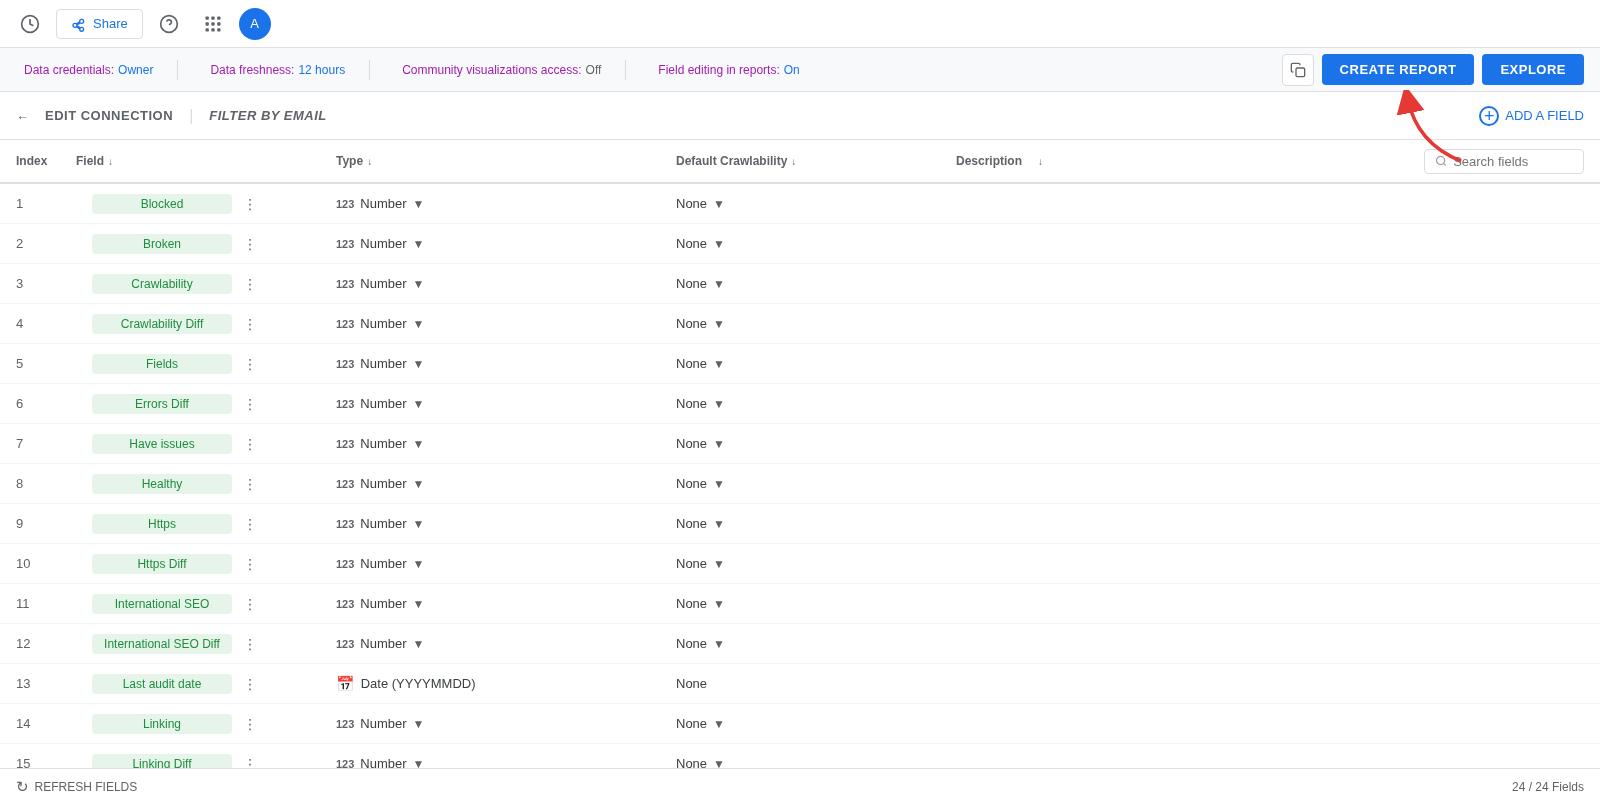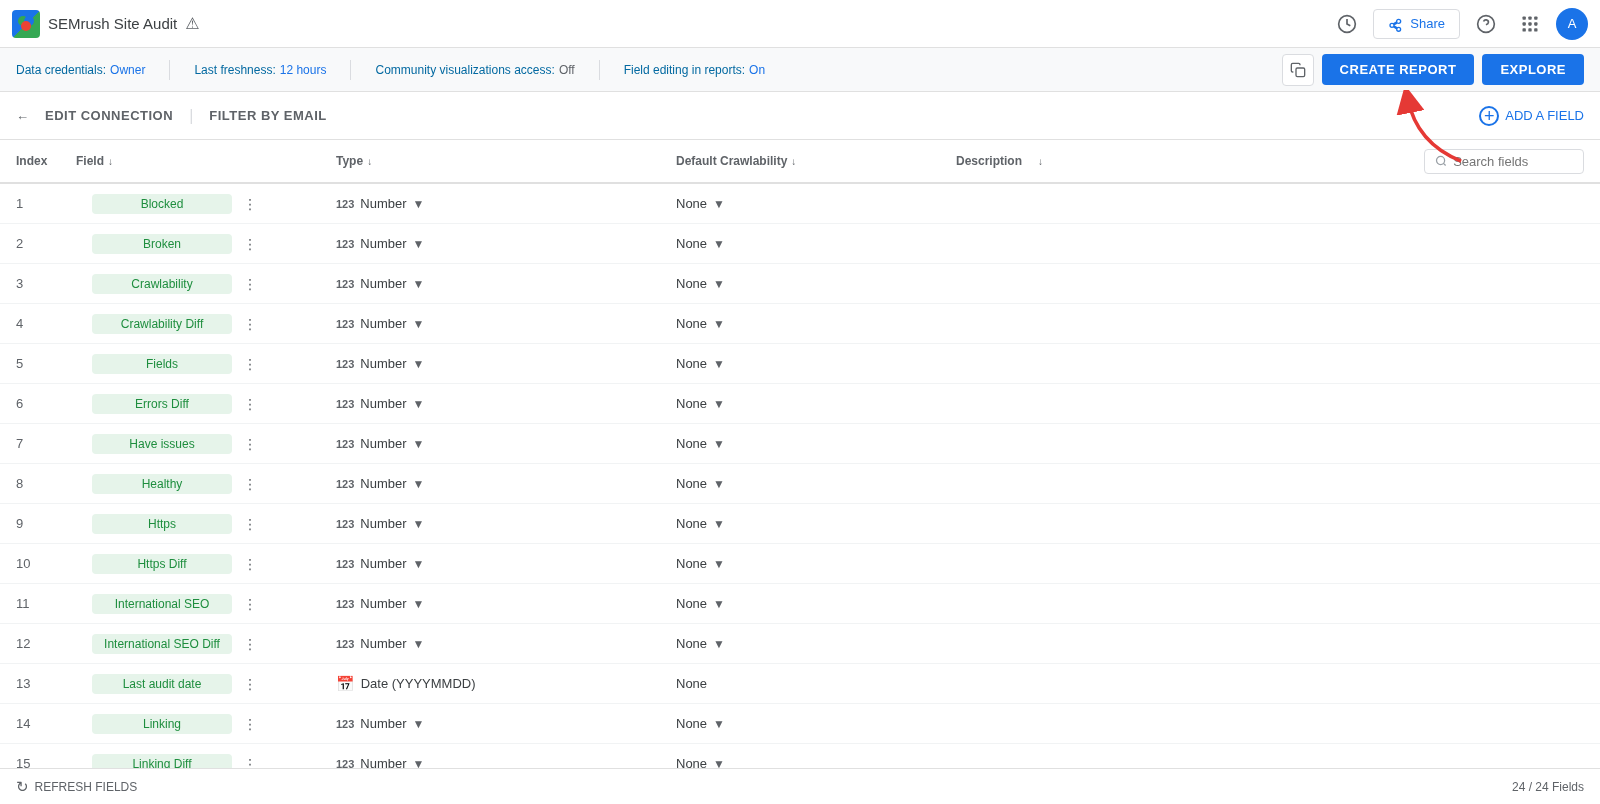--- a/index.html
+++ b/index.html
@@ -49,21 +49,21 @@
       background: #f8f9fa;
       border-bottom: 1px solid #e0e0e0;
       display: flex; align-items: center;
       padding: 0 16px;
       justify-content: space-between;
       font-size: 12px;
       color: #5f6368;
     }
     .info-bar-left { display: flex; align-items: center; gap: 24px; }
     .info-item { display: flex; align-items: center; gap: 4px; }
-    .info-label { color: #0369a1; }
+    .info-label { color: #a21caf; margin-left: 8px; }
     .info-value-blue { color: #1a73e8; font-weight: 500; }
     .info-value-off { color: #5f6368; }
     .info-bar-right { display: flex; align-items: center; gap: 8px; }
     .copy-btn {
       width: 32px; height: 32px; border-radius: 4px;
       border: 1px solid #dadce0; background: white; cursor: pointer;
       display: flex; align-items: center; justify-content: center;
       color: #5f6368; font-size: 16px;
     }
     .create-report-btn {
@@ -89,21 +89,21 @@
     }
     .toolbar-left { display: flex; align-items: center; gap: 16px; }
     .back-btn {
       display: flex; align-items: center; gap: 4px;
       background: none; border: none; cursor: pointer;
       color: #5f6368; font-size: 13px;
     }
     .toolbar-sep { color: #dadce0; font-size: 16px; }
     .filter-btn {
       background: none; border: none; cursor: pointer;
-      color: #5f6368; font-size: 13px; font-weight: 500;
+      color: #5f6368; font-size: 13px; font-weight: 500; font-style: italic;
     }
     .add-field-btn {
       display: flex; align-items: center; gap: 6px;
       background: none; border: none; cursor: pointer;
       color: #1a73e8; font-size: 13px; font-weight: 500;
     }
 
     
     .arrow-container {
       position: absolute;
@@ -207,31 +207,20 @@
       color: #5f6368; font-size: 12px;
     }
 
     
     .vsep { width: 1px; height: 20px; background: #dadce0; }
   </style>
 </head>
 <body>
 
 <div class="top-nav">
-  <div class="top-nav-left">
-    <div class="logo-icon">
-      <svg width="20" height="20" viewBox="0 0 20 20">
-        <circle cx="7" cy="7" r="5" fill="#34a853"></circle>
-        <circle cx="13" cy="7" r="5" fill="#1a73e8"></circle>
-        <circle cx="10" cy="12" r="5" fill="#ea4335"></circle>
-      </svg>
-    </div>
-    <span class="app-title">SEMrush Site Audit</span>
-    <span style="color:#5f6368; font-size:16px;">⚠</span>
-  </div>
   <div class="top-nav-right">
     <button class="nav-icon-btn">
       <svg width="20" height="20" viewBox="0 0 24 24" fill="none" stroke="#5f6368" stroke-width="2">
         <circle cx="12" cy="12" r="10"></circle>
         <polyline points="12,6 12,12 16,14"></polyline>
       </svg>
     </button>
     <button class="share-btn">
       <svg width="16" height="16" viewBox="0 0 24 24" fill="none" stroke="#1a73e8" stroke-width="2">
         <path d="M16 11c1.66 0 2.99-1.34 2.99-3S17.66 5 16 5c-1.66 0-3 1.34-3 3 0 .24.04.47.09.7L8.04 11.81C7.5 11.3 6.79 11 6 11c-1.66 0-3 1.34-3 3s1.34 3 3 3c.79 0 1.5-.3 2.04-.81l5.09 3.13c-.05.21-.08.43-.08.66 0 1.61 1.31 2.92 2.92 2.92 1.61 0 2.92-1.31 2.92-2.92s-1.31-2.92-2.92-2.92c-.79 0-1.5.3-2.04.81l-5.09-3.13c.05-.21.08-.43.08-.66 0-.23-.03-.45-.08-.66l5.09-3.13c.54.51 1.25.81 2.04.81z"></path>
@@ -265,21 +254,21 @@
 </div>
 
 <div class="info-bar">
   <div class="info-bar-left">
     <div class="info-item">
       <span class="info-label">Data credentials:</span>
       <span class="info-value-blue">Owner</span>
     </div>
     <div class="vsep"></div>
     <div class="info-item">
-      <span class="info-label">Last freshness:</span>
+      <span class="info-label">Data freshness:</span>
       <span class="info-value-blue">12 hours</span>
     </div>
     <div class="vsep"></div>
     <div class="info-item">
       <span class="info-label">Community visualizations access:</span>
       <span class="info-value-off">Off</span>
     </div>
     <div class="vsep"></div>
     <div class="info-item">
       <span class="info-label">Field editing in reports:</span>

